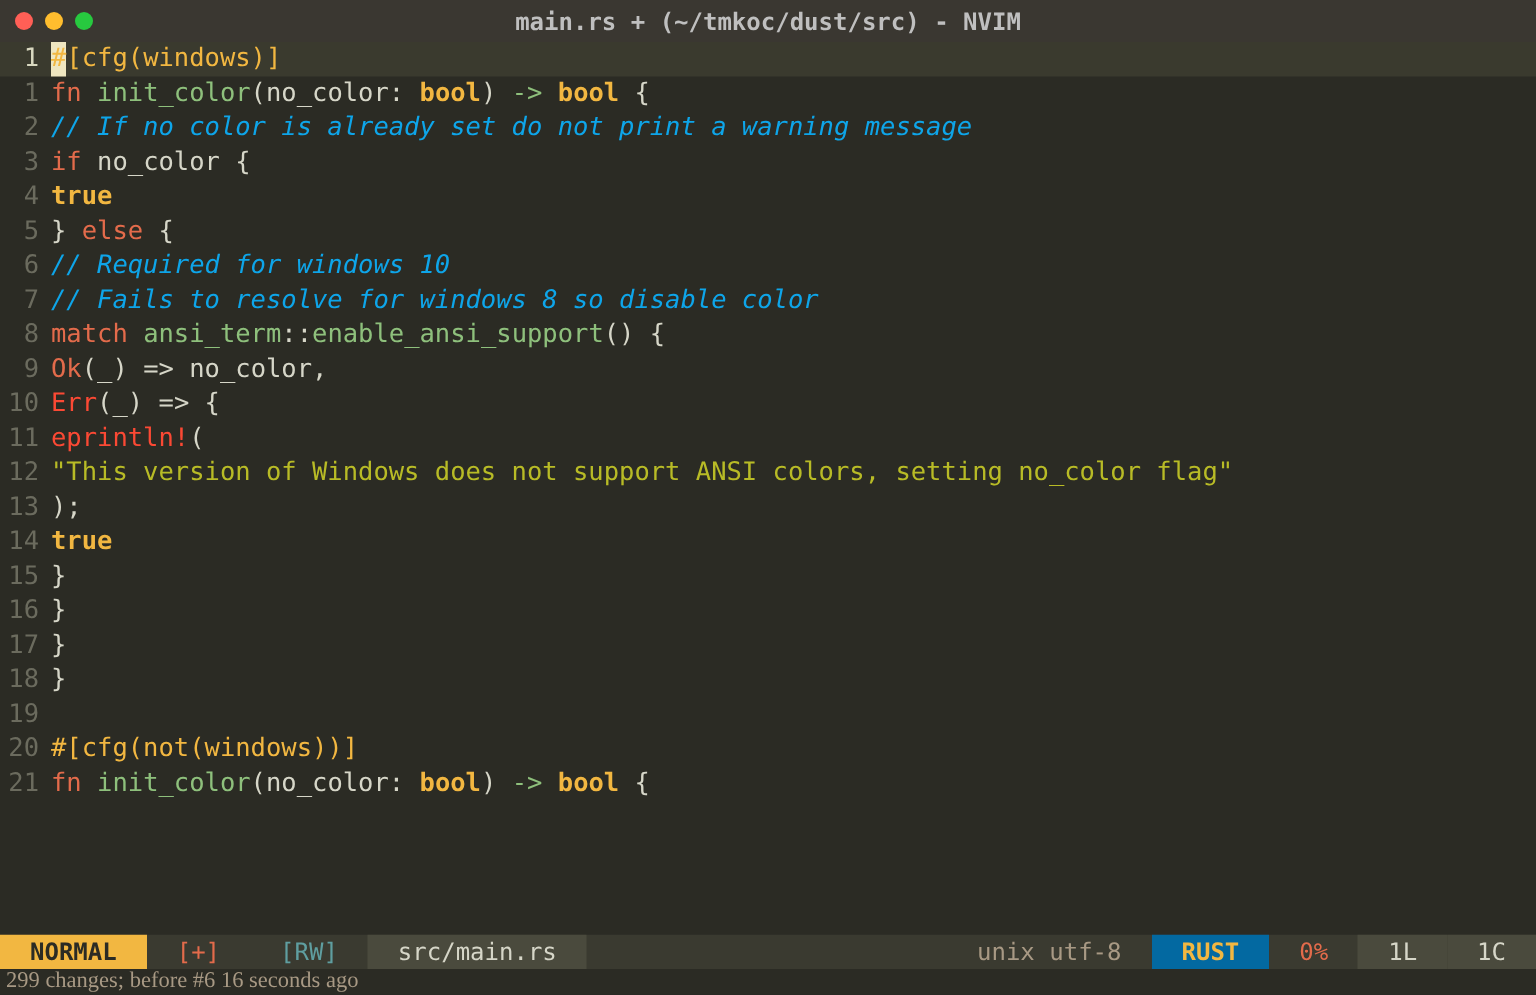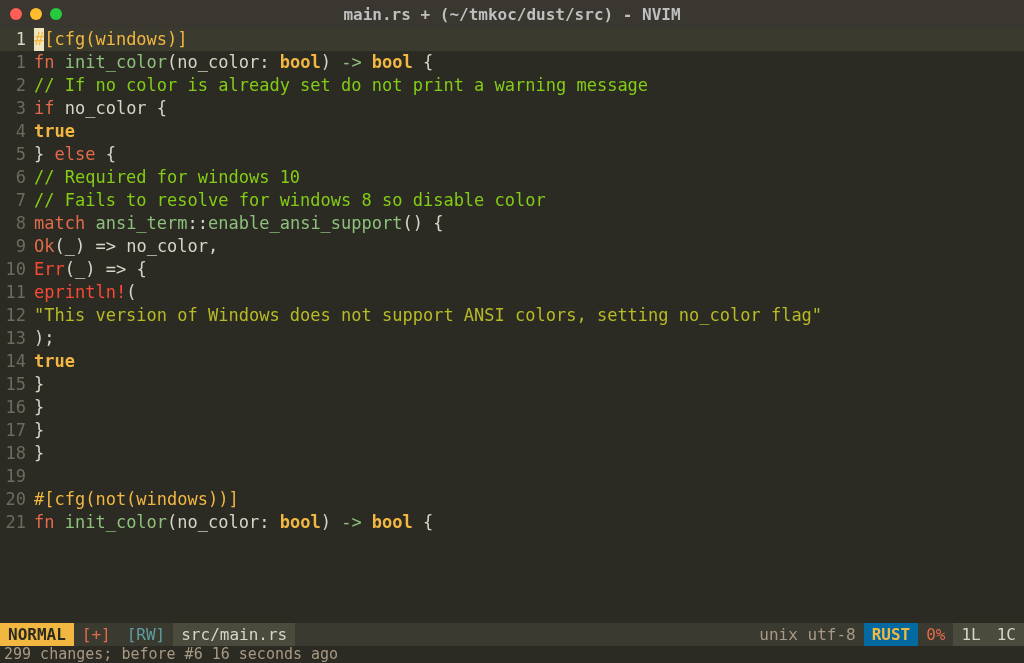--- a/index.html
+++ b/index.html
@@ -53,55 +53,56 @@
   .cursorcell {
     display: inline-block;
     background: #efe6c0;
     color: #2b2b24;
   }
   
   .op   { color: #d6d6c8; }
   .attr { color: #f2b741; } 
   .kw   { color: #e36b4b; } 
   .fn   { color: #8ec07c; } 
-  .cmt  { color: #84cc16; } 
+  .cmt  { color: #0ea5e9; font-style: italic; } 
   .id   { color: #d6d6c8; }
   .ty   { color: #f2b741; font-weight: bold; } 
   .arr  { color: #8ec07c; }
   .str  { color: #b8bb26; } 
   .pth  { color: #8ec07c; }
   .err  { color: #fb4934; }
   .ok   { color: #e36b4b; }
   .mod  { color: #f2b741; }
 
   .statusline {
     height: 23px;
     display: flex;
     align-items: center;
     background: #3a3a30;
     font-size: 16px;
   }
-  .seg { padding: 0 8px; height: 23px; display: flex; align-items: center; }
+  .seg { padding: 0 20px; height: 23px; display: flex; align-items: center; }
   .seg.mode { background: #f2b741; color: #2b2b24; font-weight: 600; }
   .seg.mod  { color: #e36b4b; }
   .seg.rw   { color: #5f9ea0; }
   .seg.file { background: #4a4a3d; color: #d6d6c8; }
   .spacer { flex: 1; }
   .seg.enc  { color: #a89984; }
   .seg.ft   { background: #0369a1; color: #f2b741; font-weight: 600; }
   .seg.pct  { color: #e36b4b; }
   .seg.pos  { background: #4a4a3d; color: #d6d6c8; }
 
   .cmdline {
     height: 17px;
     padding: 0 4px;
     font-size: 15px;
     color: #a89984;
     background: #2b2b24;
     line-height: 17px;
+    font-family: Liberation Serif, serif;
   }
 </style>
 </head>
 <body>
 
 <div class="titlebar">
   <div class="traffic">
     <div class="tl red"></div>
     <div class="tl yellow"></div>
     <div class="tl green"></div>

